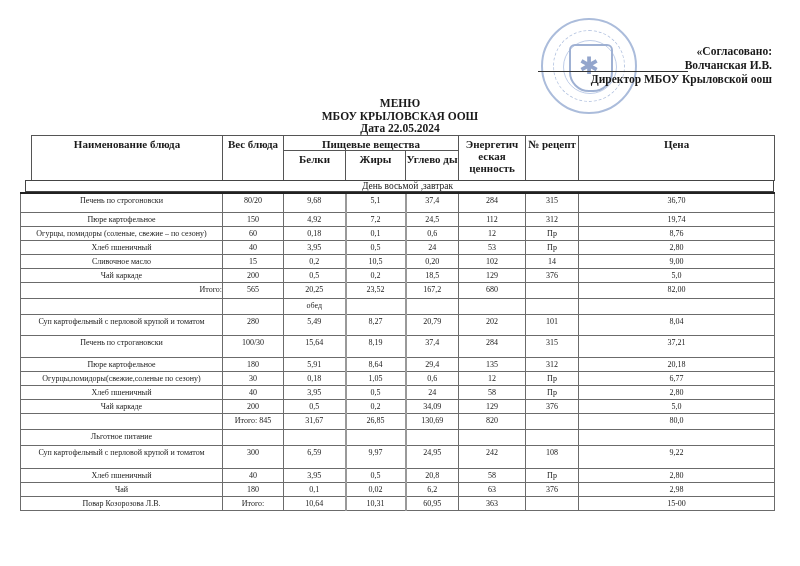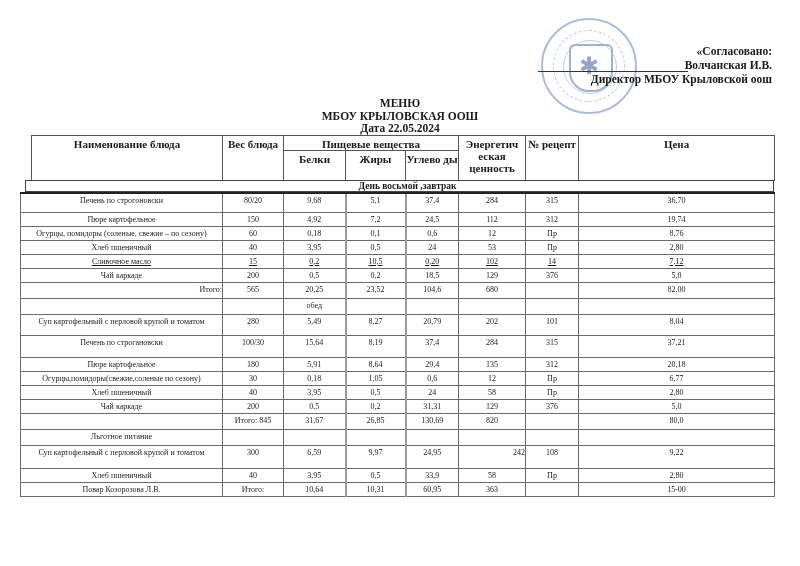--- a/index.html
+++ b/index.html
@@ -21,21 +21,21 @@
 
   .title-block { position: absolute; left: 0; width: 800px; top: 97px; text-align: center; font-weight: bold; font-size: 11.5px; line-height: 12.5px; }
 
   table { border-collapse: collapse; position: absolute; table-layout: fixed; }
   td { border: 1px solid #6b6b6b; padding: 0; text-align: center; vertical-align: top; font-size: 8px; line-height: 10px; }
 
   .head { left: 31px; top: 135px; width: 743px; }
   .head td { font-weight: bold; font-size: 11px; line-height: 12px; padding-top: 2px; border-color: #555; }
 
   .dayrow { position: absolute; left: 25px; top: 180px; width: 749px; height: 12px; border: 1px solid #444;
-            box-sizing: border-box; font-weight: bold; font-size: 9.5px; line-height: 10px; text-align: center; }
+            box-sizing: border-box; font-weight: normal; font-size: 9.5px; line-height: 10px; text-align: center; }
   .dayrow span { position: relative; left: 8px; }
 
   .body { left: 20px; top: 192px; width: 754px; }
   .body td { padding-top: 2px; }
   .body tr.first td { border-top: 2px solid #222; font-family: Liberation Serif, serif; }
   .body td.v { border-left: 2px solid #999; }
 </style>
 </head>
 <body>
 
@@ -132,46 +132,46 @@
       <tr style="height: 14px;">
         <td>Хлеб пшеничный</td>
         <td>40</td>
         <td>3,95</td>
         <td class="v">0,5</td>
         <td class="v">24</td>
         <td>53</td>
         <td>Пр</td>
         <td>2,80</td>
       </tr>
-      <tr style="height: 14px; text-decoration: underline;">
+      <tr style="height: 14px;">
         <td>Сливочное масло</td>
         <td>15</td>
         <td>0,2</td>
         <td class="v">10,5</td>
         <td class="v">0,20</td>
         <td>102</td>
         <td>14</td>
-        <td>7,12</td>
+        <td>9,00</td>
       </tr>
       <tr style="height: 14px;">
         <td>Чай каркаде</td>
         <td>200</td>
         <td>0,5</td>
         <td class="v">0,2</td>
         <td class="v">18,5</td>
         <td>129</td>
         <td>376</td>
         <td>5,0</td>
       </tr>
       <tr style="height: 16px;">
         <td style="text-align: right;">Итого:</td>
         <td>565</td>
         <td>20,25</td>
         <td class="v">23,52</td>
-        <td class="v">104,6</td>
+        <td class="v">167,2</td>
         <td>680</td>
         <td></td>
         <td>82,00</td>
       </tr>
       <tr style="height: 16px; padding-left: 17px;">
         <td></td>
         <td></td>
         <td>обед</td>
         <td class="v"></td>
         <td class="v"></td>
@@ -227,21 +227,21 @@
         <td class="v">24</td>
         <td>58</td>
         <td>Пр</td>
         <td>2,80</td>
       </tr>
       <tr style="height: 14px;">
         <td>Чай каркаде</td>
         <td>200</td>
         <td>0,5</td>
         <td class="v">0,2</td>
-        <td class="v">31,31</td>
+        <td class="v">34,09</td>
         <td>129</td>
         <td>376</td>
         <td>5,0</td>
       </tr>
       <tr style="height: 16px;">
         <td></td>
         <td>Итого: 845</td>
         <td>31,67</td>
         <td class="v">26,85</td>
         <td class="v">130,69</td>
@@ -258,33 +258,43 @@
         <td></td>
         <td></td>
         <td></td>
       </tr>
       <tr style="height: 23px;">
         <td>Суп картофельный с перловой крупой и томатом</td>
         <td>300</td>
         <td>6,59</td>
         <td class="v">9,97</td>
         <td class="v">24,95</td>
-        <td style="text-align: right;">242</td>
+        <td style="text-align: center;">242</td>
         <td>108</td>
         <td>9,22</td>
       </tr>
       <tr style="height: 14px;">
         <td>Хлеб пшеничный</td>
         <td>40</td>
         <td>3,95</td>
         <td class="v">0,5</td>
-        <td class="v">33,9</td>
+        <td class="v">20,8</td>
         <td>58</td>
         <td>Пр</td>
         <td>2,80</td>
+      </tr>
+      <tr style="height: 14px;">
+        <td>Чай</td>
+        <td>180</td>
+        <td>0,1</td>
+        <td class="v">0,02</td>
+        <td class="v">6,2</td>
+        <td>63</td>
+        <td>376</td>
+        <td>2,98</td>
       </tr>
       <tr style="height: 14px;">
         <td>Повар       Козорозова Л.В.</td>
         <td>Итого:</td>
         <td>10,64</td>
         <td class="v">10,31</td>
         <td class="v">60,95</td>
         <td>363</td>
         <td></td>
         <td>15-00</td>

